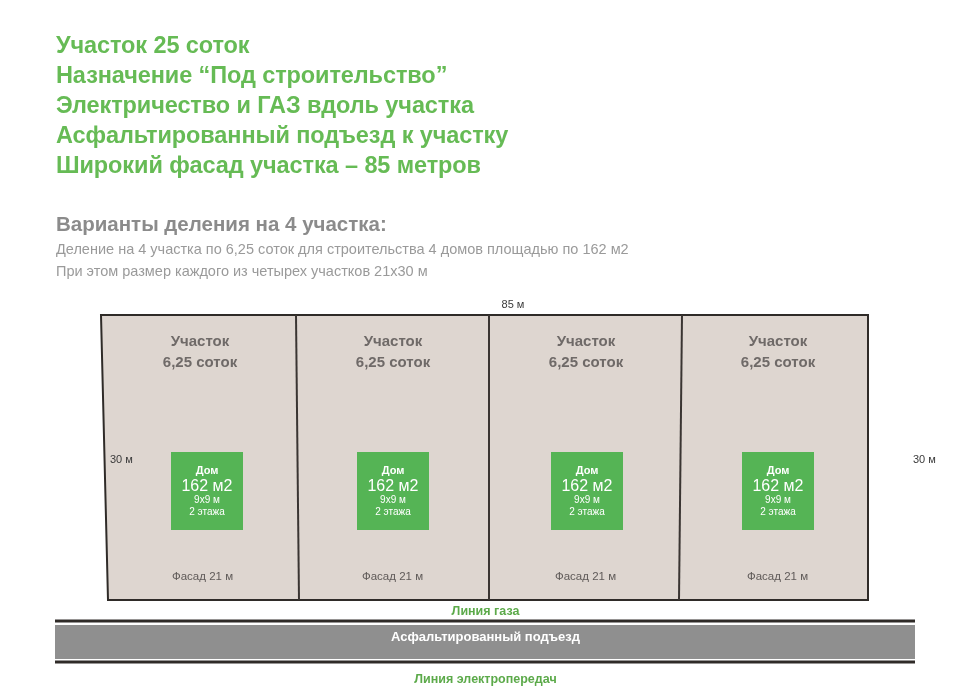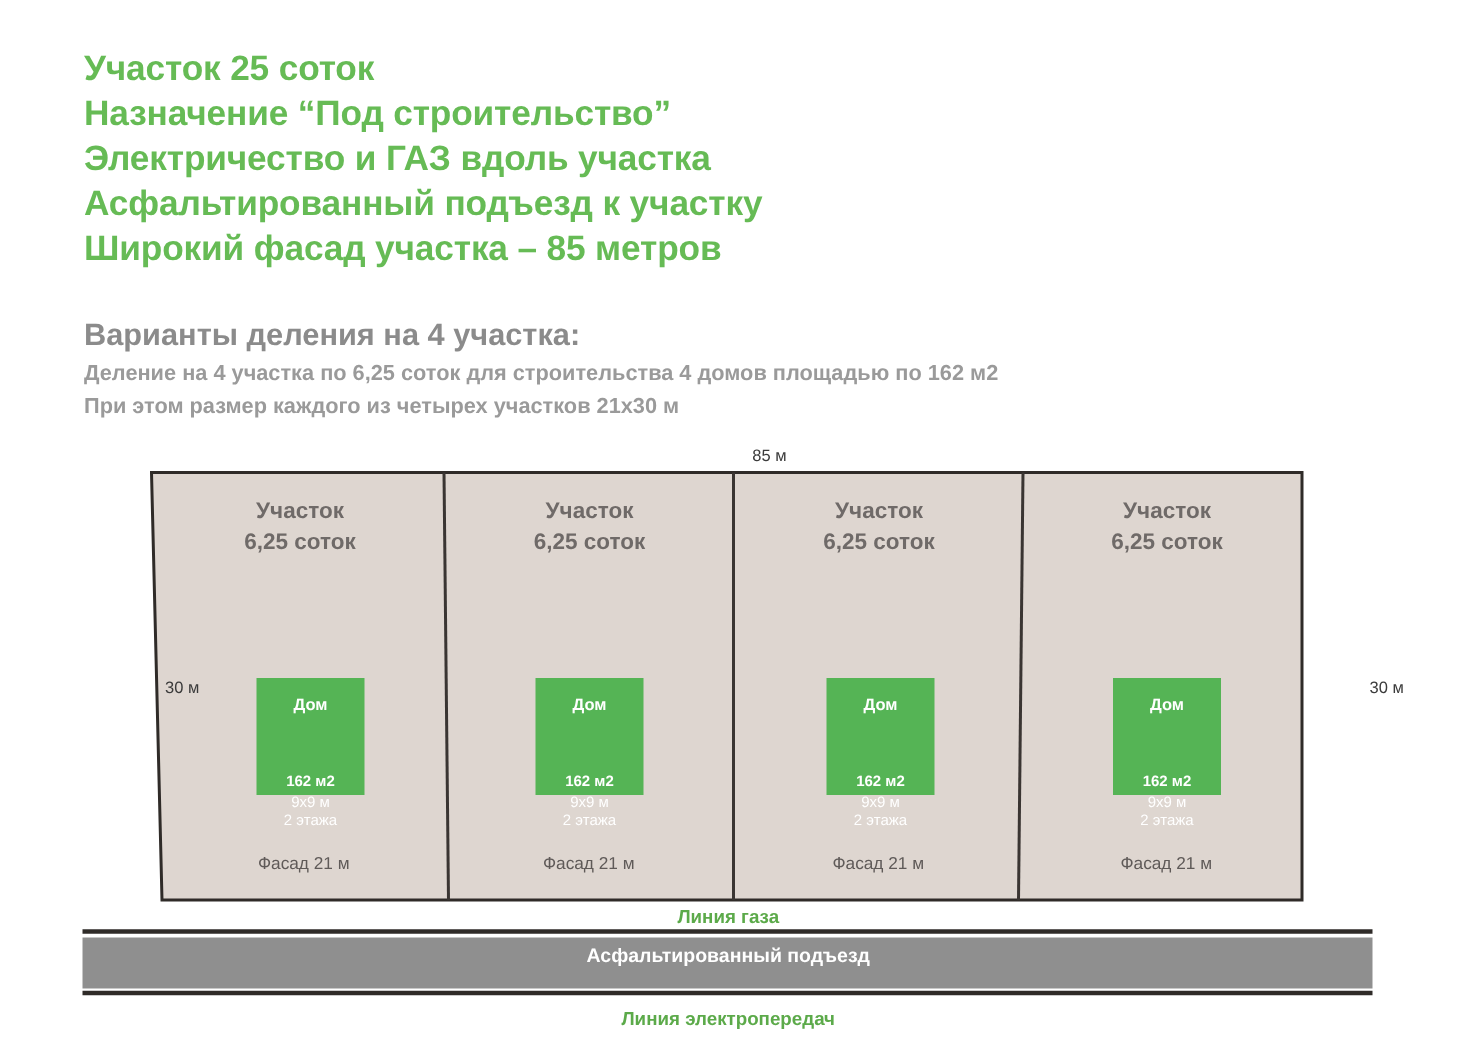--- a/index.html
+++ b/index.html
@@ -42,21 +42,21 @@
   .sub-title {
     color: #8b8b8b;
     font-size: 20.5px;
     font-weight: bold;
     line-height: 28px;
     white-space: nowrap;
   }
   .sub-line {
     color: #9a9a9a;
     font-size: 14.5px;
-    font-weight: bold;
+    font-weight: normal;
     line-height: 22px;
     white-space: nowrap;
   }
 
   
   #diagram {
     position: absolute;
     left: 0;
     top: 292px;
     width: 971px;
@@ -107,24 +107,23 @@
     padding-top: 11px;
     text-align: center;
     color: #ffffff;
   }
   .house .h-name {
     font-size: 11px;
     font-weight: bold;
     line-height: 15px;
   }
   .house .h-area {
-    font-size: 10px;
-    font-weight: bold;
+    font-size: 16px;
+    font-weight: normal;
     line-height: 16px;
-    margin-top: 36px;
   }
   .house .h-small {
     font-size: 10px;
     font-weight: normal;
     line-height: 12px;
   }
 
   
   .strip-label {
     position: absolute;

